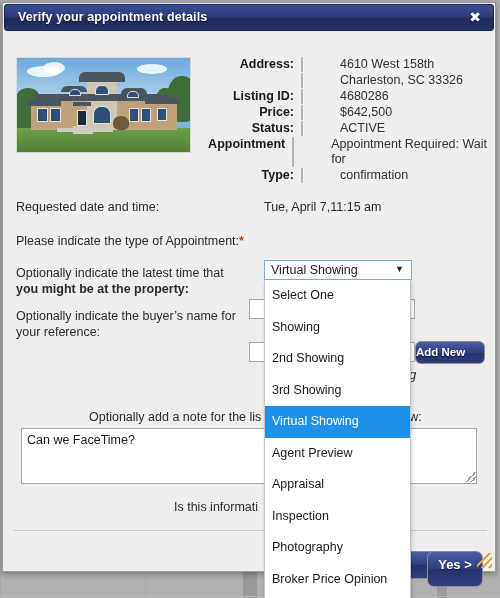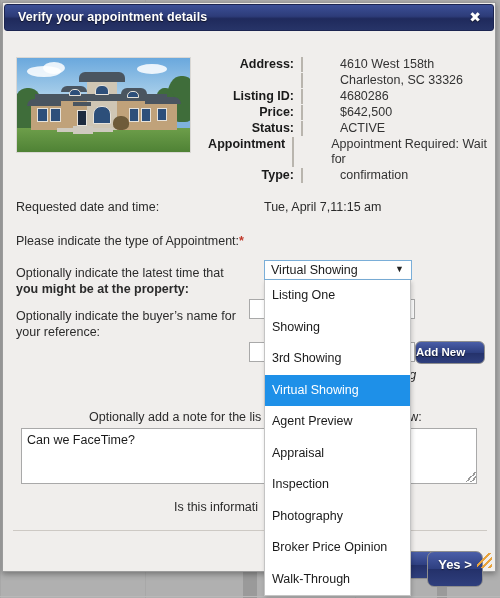--- a/index.html
+++ b/index.html
@@ -275,22 +275,23 @@
 
     <div id="no-btn"></div>
     <div id="yes-btn">Yes &gt;</div>
 
     <div id="sel-box">
       <span id="sel-val">Virtual Showing</span>
       <span id="sel-arrow">▼</span>
     </div>
 
     <div id="dropdown">
-        <div class="opt">Listing One</div>
+        <div class="opt">Select One</div>
         <div class="opt">Showing</div>
+        <div class="opt">2nd Showing</div>
         <div class="opt">3rd Showing</div>
         <div class="opt sel">Virtual Showing</div>
         <div class="opt">Agent Preview</div>
         <div class="opt">Appraisal</div>
         <div class="opt">Inspection</div>
         <div class="opt">Photography</div>
         <div class="opt">Broker Price Opinion</div>
         <div class="opt">Walk-Through</div>
       </div>
   </div>

